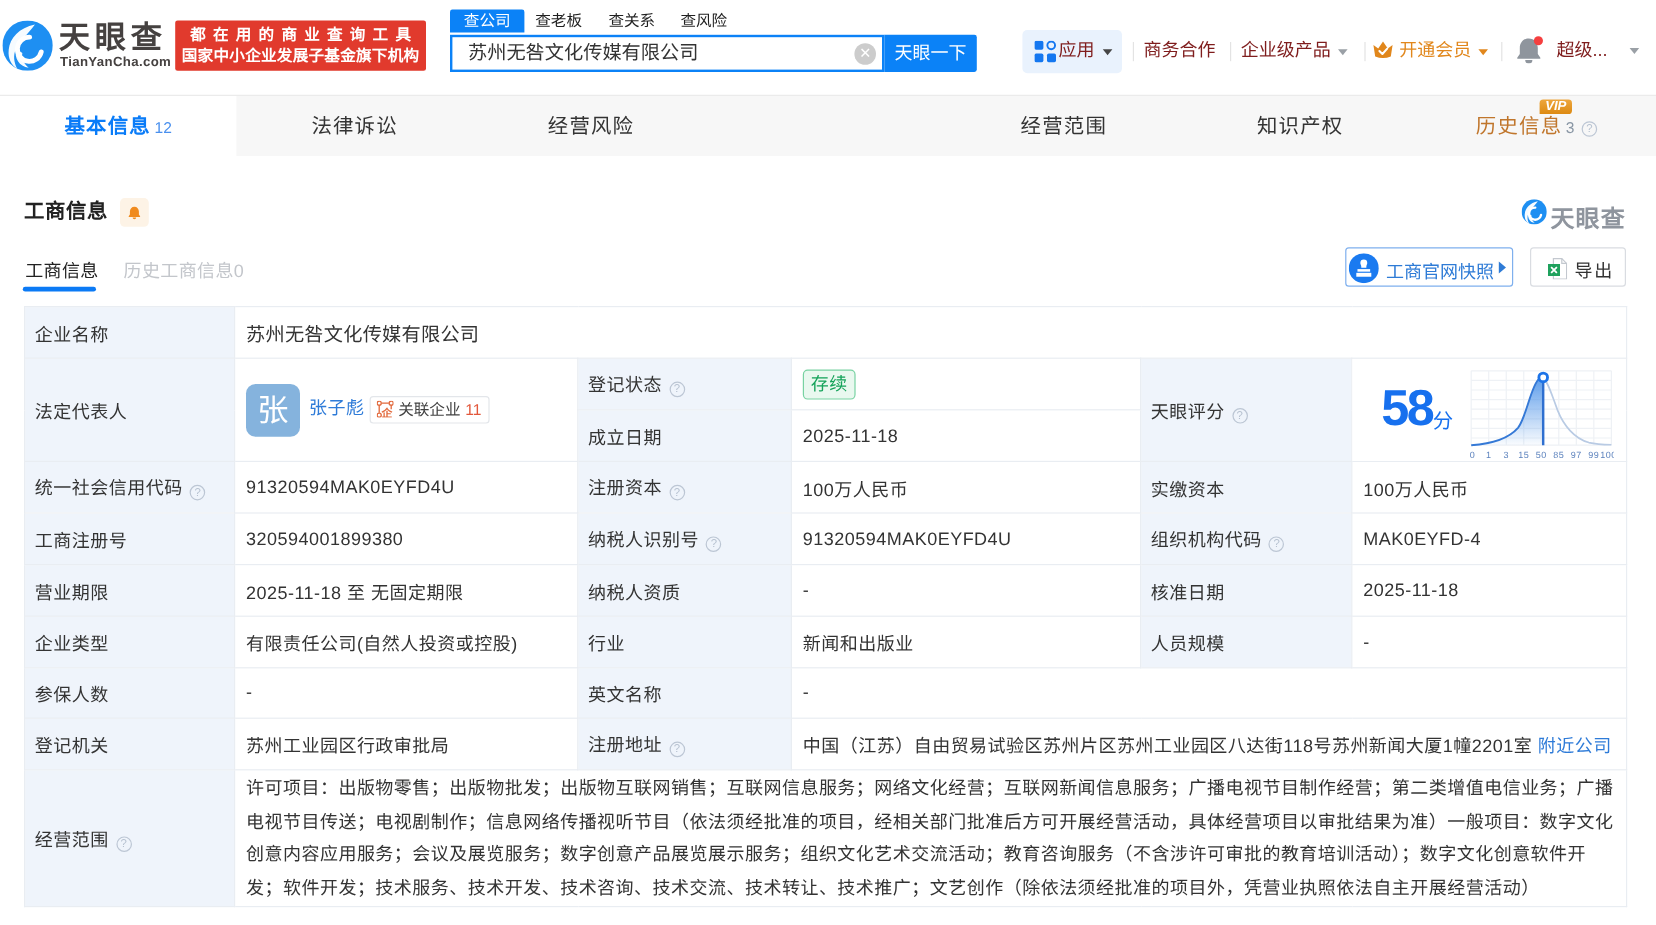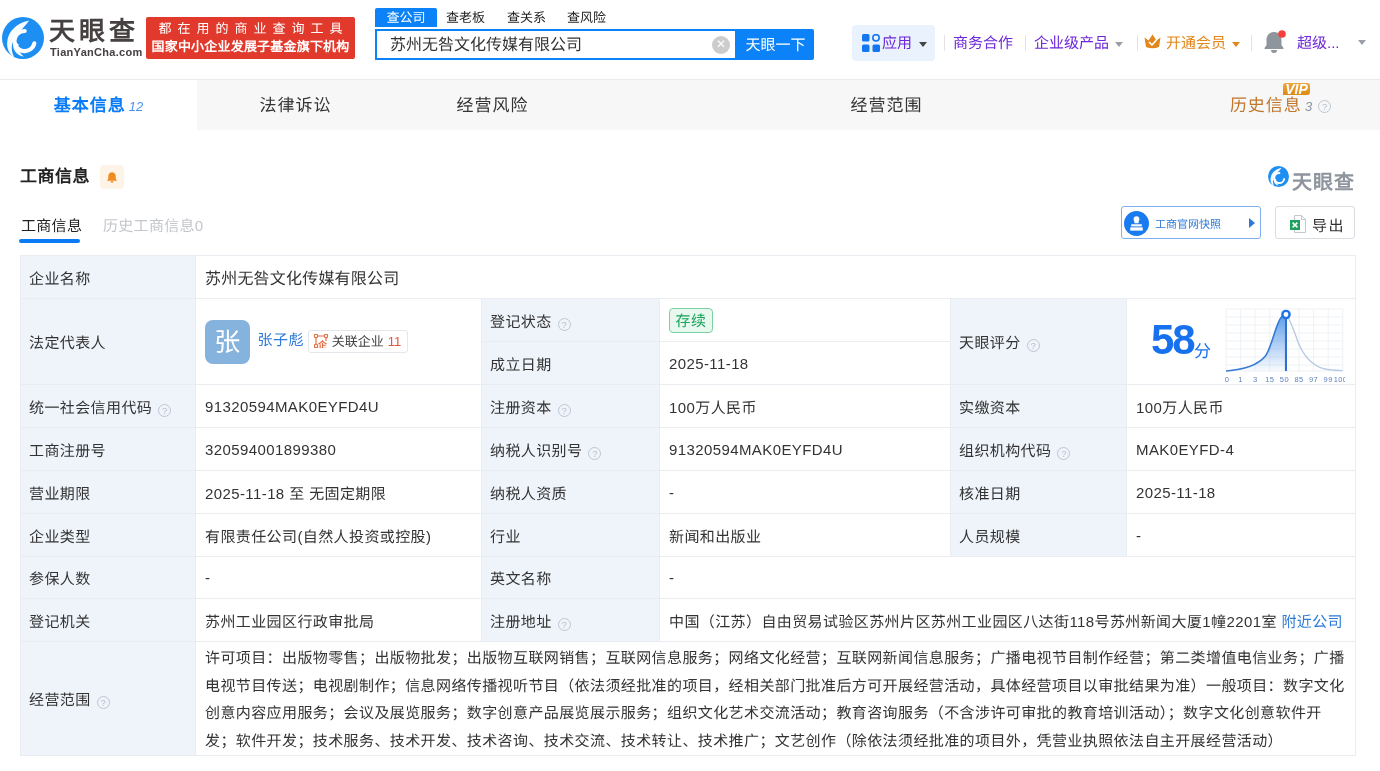--- a/index.html
+++ b/index.html
@@ -6,39 +6,39 @@
 *{margin:0;padding:0;box-sizing:border-box;}
 html,body{width:1380px;height:771px;overflow:hidden;}
 body{font-family:"Liberation Sans",sans-serif;color:#333;background:#fff;}
 #page{position:relative;width:1380px;height:771px;background:#fff;overflow:hidden;}
 .abs{position:absolute;}
 
 #hdr{position:absolute;left:0;top:0;width:1380px;height:80px;background:#fff;}
 #logo-txt{position:absolute;left:49px;top:16px;font-size:26px;font-weight:bold;color:#454140;letter-spacing:4px;line-height:30px;}
 #logo-sub{position:absolute;left:50px;top:46px;font-size:11px;font-weight:bold;color:#454140;letter-spacing:0.3px;}
 #redbadge{position:absolute;left:146px;top:17px;width:209px;height:42px;background:#e13a2d;border-radius:2px;color:#fff;text-align:center;padding-top:3px;}
-#redbadge .l1{font-size:13px;letter-spacing:6px;line-height:18px;font-weight:normal;text-indent:6px;}
+#redbadge .l1{font-size:13px;letter-spacing:6px;line-height:18px;font-weight:bold;text-indent:6px;}
 #redbadge .l2{font-size:13px;letter-spacing:0.2px;line-height:18px;font-weight:bold;}
 
 .stab{position:absolute;top:8px;height:19px;line-height:19px;font-size:13px;color:#1f1f1f;}
 #stab1{left:375px;width:62px;background:#0b82f7;color:#fff;text-align:center;border-radius:2px 2px 0 0;}
 #sinput{position:absolute;left:375px;top:29px;width:362px;height:31px;border:2px solid #0b82f7;background:#fff;line-height:27px;font-size:16px;color:#333;padding-left:13px;}
 #sclear{position:absolute;left:712px;top:36px;width:18px;height:18px;border-radius:50%;background:#ccc;color:#fff;text-align:center;line-height:17px;font-size:12px;}
 #sbtn{position:absolute;left:737px;top:29px;width:77px;height:31px;background:#0b82f7;color:#fff;text-align:center;line-height:31px;font-size:15px;border-radius:0 2px 2px 0;}
 
 #appbtn{position:absolute;left:852px;top:25px;width:83px;height:36px;background:#e9f2fd;border-radius:4px;}
-.hmenu{position:absolute;top:34px;height:18px;line-height:18px;font-size:15px;color:#6d28d9;}
+.hmenu{position:absolute;top:34px;height:18px;line-height:18px;font-size:15px;color:#7f1d1d;}
 .hdiv{position:absolute;top:35px;width:1px;height:16px;background:#e3e3e3;}
 .caret{display:inline-block;width:0;height:0;border-left:4.5px solid transparent;border-right:4.5px solid transparent;border-top:5.5px solid #454545;vertical-align:middle;}
 .caret.gray{border-top-color:#9aa0a6;}
 .caret.orange{border-top-color:#e1871c;}
 
 #navbar{position:absolute;left:0;top:79px;width:1380px;height:51px;background:#f7f7f7;border-top:1px solid #ebebeb;}
 .ntab{position:absolute;top:0;height:51px;line-height:51px;text-align:center;font-size:17px;letter-spacing:1px;color:#333;width:197px;}
-.ntab .cnt{font-size:13px;color:#8a97a5;letter-spacing:0;margin-left:3px;font-style:italic;}
+.ntab .cnt{font-size:13px;color:#8a97a5;letter-spacing:0;margin-left:3px;}
 #ntab0{left:0;background:#fff;color:#0a7cf8;font-weight:bold;}
 #ntab0 .cnt{font-weight:normal;color:#4a90ee;}
 #ntab6{color:#c0762c;}
 
 #sec-title{position:absolute;left:20px;top:162px;font-size:17px;font-weight:bold;color:#222;letter-spacing:0.5px;}
 #bellbadge{position:absolute;left:100px;top:165px;width:24px;height:24px;background:#fdf3e6;border-radius:4px;text-align:center;}
 #subtab1{position:absolute;left:21px;top:214px;font-size:15px;color:#222;letter-spacing:0.3px;}
 #subtab2{position:absolute;left:103px;top:214px;font-size:15px;color:#c3c6cb;letter-spacing:0.3px;}
 #subline{position:absolute;left:19px;top:239px;width:61px;height:4px;background:#0b7af5;border-radius:2px;}
 #wm{position:absolute;left:1268px;top:166px;}
@@ -114,22 +114,23 @@
     <div class="hdiv" style="left:1251px;"></div>
     <div class="hmenu" style="left:1297px;text-align:right;">超级...</div>
     <span class="caret gray abs" style="left:1358px;top:40px;"></span>
   </div>
 
   <div id="navbar">
     <div class="ntab" id="ntab0">基本信息<span class="cnt">12</span></div>
     <div class="ntab" style="left:394px;">经营风险</div>
     <div class="ntab" style="left:197px;">法律诉讼</div>
     <div class="ntab" style="left:788px;">经营范围</div>
+    <div class="ntab" style="left:985px;">知识产权</div>
     <div class="ntab" id="ntab6" style="left:1182px;">历史信息<span class="cnt">3</span><span class="qm" style="vertical-align:1px;">?</span>
-      <div style="position:absolute;left:101px;top:3px;width:27px;height:12px;background:linear-gradient(180deg,#eda63d,#dd8a12);border-radius:3px 3px 3px 0;color:#fff;font-size:14px;font-weight:bold;font-style:italic;line-height:12px;text-align:center;letter-spacing:0;">VIP</div>
+      <div style="position:absolute;left:101px;top:3px;width:27px;height:12px;background:linear-gradient(180deg,#eda63d,#dd8a12);border-radius:3px 3px 3px 0;color:#fff;font-size:11px;font-weight:bold;font-style:italic;line-height:12px;text-align:center;letter-spacing:0;">VIP</div>
     </div>
   </div>
 
   <div id="sec-title">工商信息</div>
   <div id="bellbadge">
     <svg width="12" height="14" viewBox="0 0 24 23" style="margin-top:5px;">
       <path d="M9,20 a3,3 0 0 0 6,0 Z" fill="#f08b1f"></path>
       <path d="M12,2 C7.5,2 4.5,5.5 4.5,10 L4.5,15 L2.5,18 Q2,19 3,19 L21,19 Q22,19 21.5,18 L19.5,15 L19.5,10 C19.5,5.5 16.5,2 12,2 Z" fill="#f08b1f"></path>
     </svg>
   </div>
@@ -145,21 +146,21 @@
     </svg>
   </div>
   <div id="wm-txt">天眼查</div>
   <div id="btn-snap">
     <svg width="25" height="25" viewBox="0 0 26 26" style="position:absolute;left:2px;top:4px;">
       <circle cx="13" cy="13" r="13" fill="#1a7af0"></circle>
       <path d="M13,5.5 a3,3 0 0 1 3,3 c0,1.3 -0.8,2 -0.8,3 l0,1.2 -4.4,0 0,-1.2 c0,-1 -0.8,-1.7 -0.8,-3 a3,3 0 0 1 3,-3 Z" fill="#fff"></path>
       <rect x="7.5" y="13.8" width="11" height="2.2" fill="#fff"></rect>
       <rect x="6.5" y="17" width="13" height="3.4" fill="#fff"></rect>
     </svg>
-    <span style="position:absolute;left:33px;top:8px;font-size:11px;">工商官网快照</span>
+    <span style="position:absolute;left:33px;top:8px;font-size:15px;">工商官网快照</span>
     <span style="position:absolute;left:127px;top:11px;width:0;height:0;border-top:5px solid transparent;border-bottom:5px solid transparent;border-left:6px solid #2e7bd6;"></span>
   </div>
   <div id="btn-exp">
     <svg width="16" height="18" viewBox="0 0 16 18" style="position:absolute;left:14px;top:8px;">
       <path d="M4.5,0.5 L11.5,0.5 L15.5,4.5 L15.5,17.5 L4.5,17.5 Z" fill="#fff" stroke="#c3c8cf" stroke-width="1"></path>
       <path d="M11.5,0.5 L11.5,4.5 L15.5,4.5" fill="none" stroke="#c3c8cf" stroke-width="1"></path>
       <rect x="0" y="5" width="10" height="10" fill="#1fa15d"></rect>
       <path d="M2.6,7.6 L7.4,12.4 M7.4,7.6 L2.6,12.4" stroke="#fff" stroke-width="1.5"></path>
     </svg>
     <span style="position:absolute;left:36px;top:7px;font-size:15px;letter-spacing:1.5px;">导出</span>

